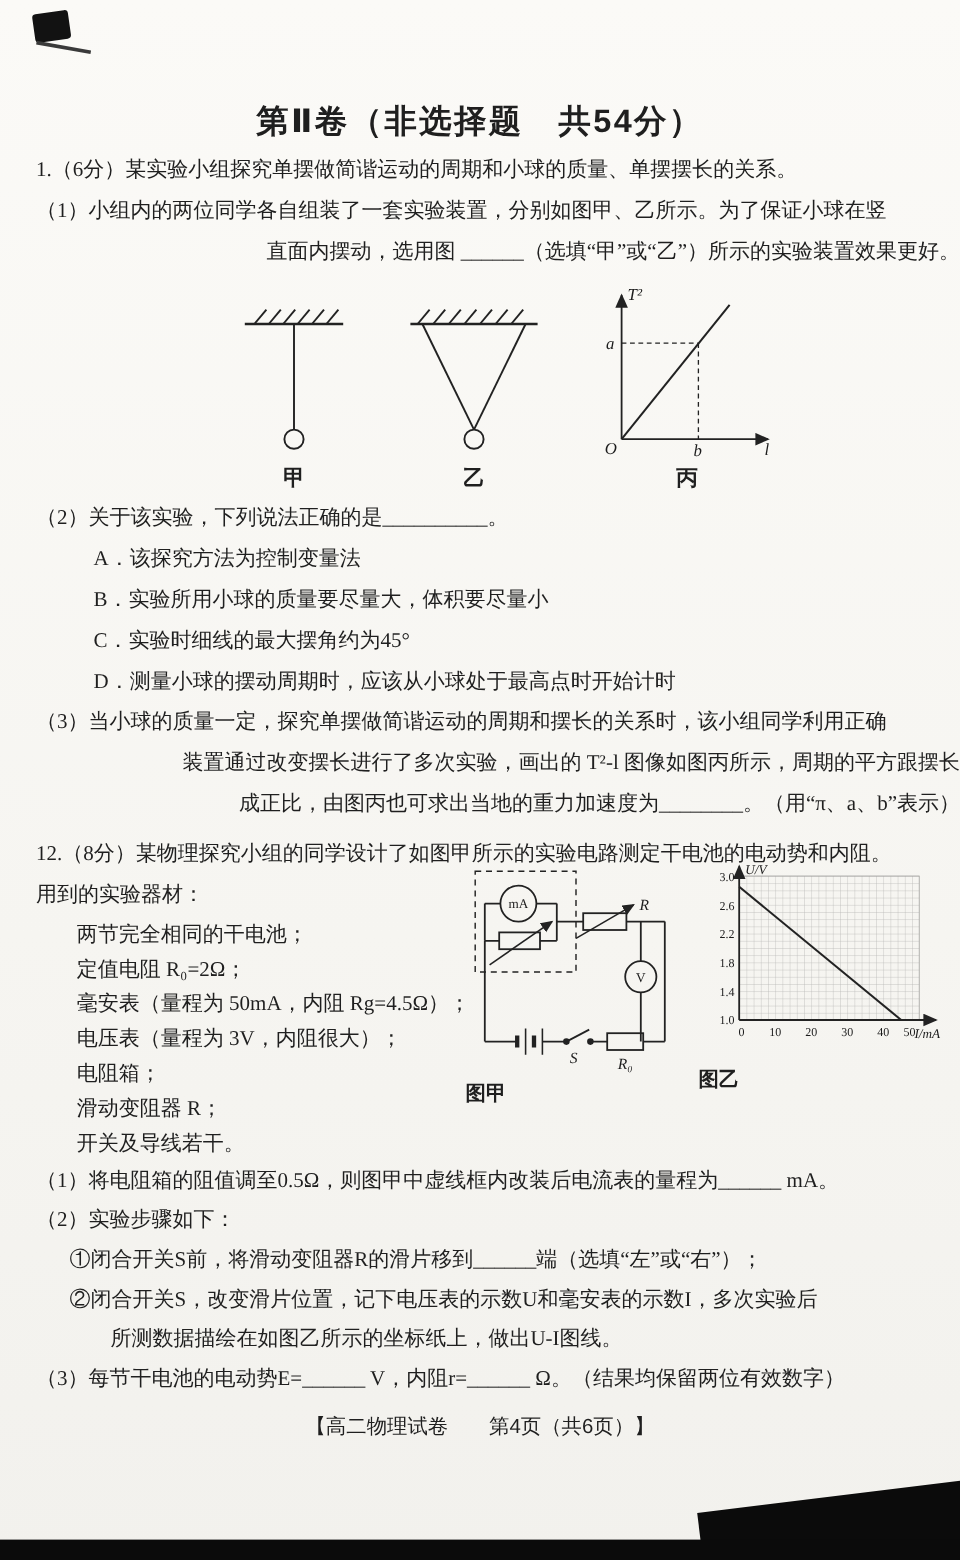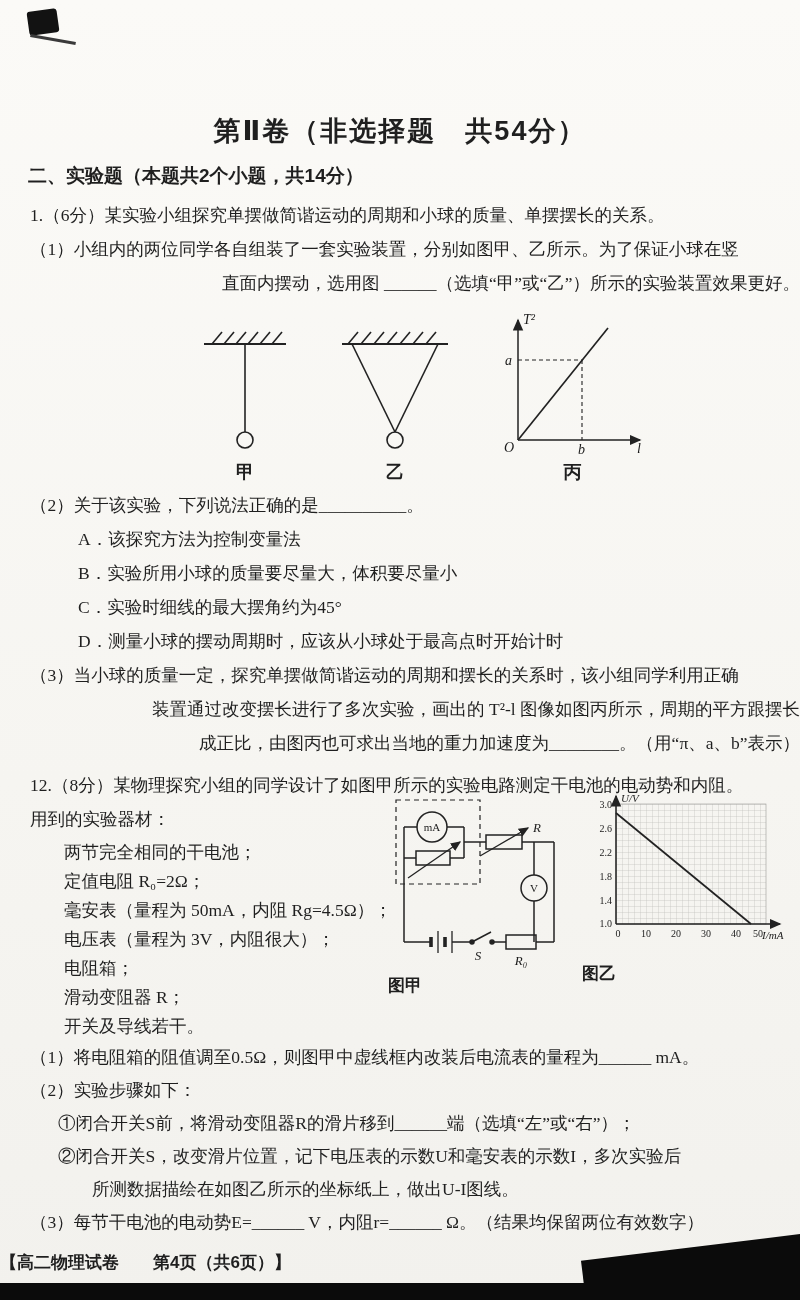--- a/index.html
+++ b/index.html
@@ -2,21 +2,21 @@
 <html><head>
 <meta charset="utf-8">
 <style>
   * { margin:0; padding:0; box-sizing:border-box; }
   html,body { width:800px; height:1300px; }
   body { background:#e9e8e4; font-family:"Liberation Serif","DejaVu Serif",serif; }
   .page { position:relative; width:800px; height:1300px; overflow:hidden;
           background:linear-gradient(180deg,#fbfaf7 0%,#f6f5f1 60%,#f2f1ed 100%); color:#1f1f1f; }
 
   .title { text-align:center; font-weight:bold; font-size:27px; letter-spacing:2px;
-           padding-top:116px; line-height:30px;
+           padding-top:86px; line-height:30px;
            font-family:"Liberation Sans","DejaVu Sans",sans-serif; }
   .section-heading { margin:16px 0 0 28px; font-weight:bold; font-size:19px; line-height:28px;
            font-family:"Liberation Sans","DejaVu Sans",sans-serif; }
 
   .line { margin-left:30px; font-size:17.5px; line-height:34px; white-space:nowrap; }
   .line2 { margin-left:30px; font-size:17.5px; line-height:33px; white-space:nowrap; }
   .indent-cont { margin-left:66px;text-align:right; }
   .indent-opt { margin-left:78px; }
   .indent-step { margin-left:58px; }
   .indent-step-cont { margin-left:92px; }
@@ -32,41 +32,40 @@
   .svg-label { font-family:"Liberation Serif","DejaVu Serif",serif; fill:#1c1c1c; }
   .ital { font-style:italic; }
 
   .q12-body { position:relative; margin-top:2px; }
   .equipment { margin-left:64px;font-family:Liberation Serif, serif; }
   .equipment .line { margin-left:0; line-height:29px; }
   .q12-figs { position:absolute; top:-46px; right:12px; display:flex; gap:14px; align-items:flex-start; }
   .q12-fig { }
   .q12-fig .fig-caption { font-size:17px; }
 
-  .footer { margin-top:12px; font-weight:bold; font-size:17px;
+  .footer { margin-top:12px; text-align:center; font-weight:normal; font-size:17px;
             font-family:"Liberation Sans","DejaVu Sans",sans-serif; }
 
   .artifact-topleft { position:absolute; left:28px; top:10px; width:30px; height:24px;
             background:#121212; border-radius:3px; transform:rotate(-8deg); }
   .artifact-topline { position:absolute; left:30px; top:38px; width:46px; height:3px;
             background:#3a3a3a; transform:rotate(10deg); }
   .artifact-bottom-bar { position:absolute; left:0; bottom:0; width:800px; height:17px; background:#0b0b0b; }
   .artifact-bottom-right { position:absolute; right:-24px; bottom:-10px; width:240px; height:64px;
             background:#0b0b0b; transform:rotate(-7deg); }
 </style>
 </head>
 <body>
 
 <div class="page">
 
   <div class="artifact-topleft"></div>
   <div class="artifact-topline"></div>
 
   <div class="title">第Ⅱ卷（非选择题　共54分）</div>
-  <div class="section-heading">二、实验题（本题共2个小题，共14分）</div>
 
   <p class="line stem">1.（6分）某实验小组探究单摆做简谐运动的周期和小球的质量、单摆摆长的关系。</p>
   <p class="line">（1）小组内的两位同学各自组装了一套实验装置，分别如图甲、乙所示。为了保证小球在竖</p>
   <p class="line indent-cont">直面内摆动，选用图 ______（选填“甲”或“乙”）所示的实验装置效果更好。</p>
 
   <div class="figures-row">
     <div class="fig">
       <svg width="110" height="134" viewBox="0 0 110 134">
         <g class="stroke" stroke-width="1.6">
           <line x1="14" y1="20" x2="96" y2="20" stroke-width="2"></line>

